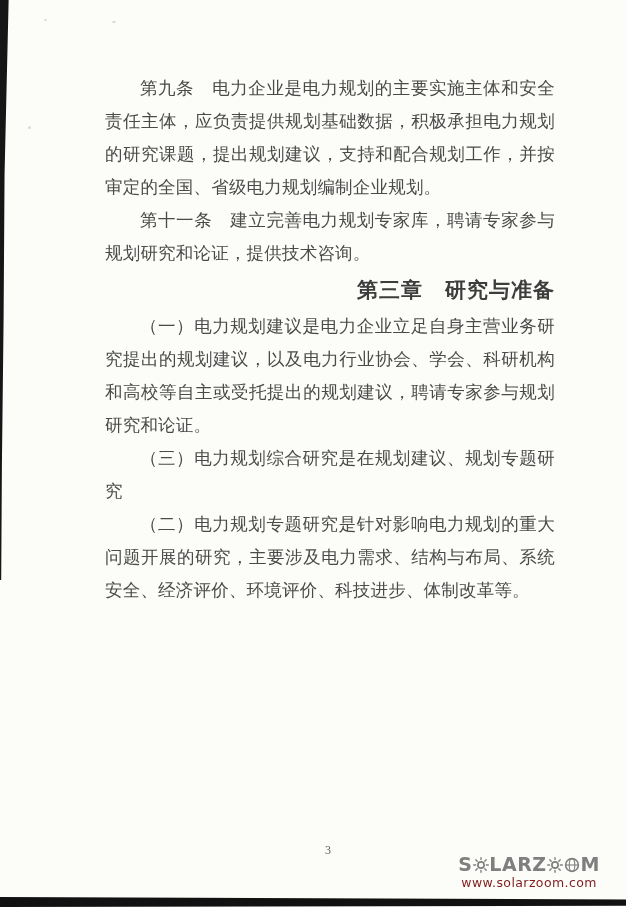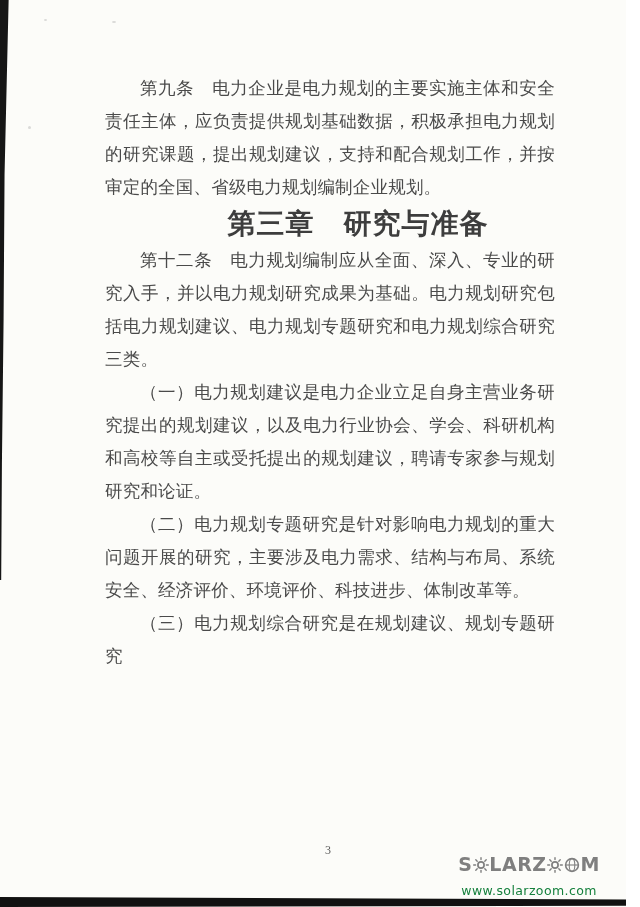--- a/index.html
+++ b/index.html
@@ -51,25 +51,25 @@
     color: #4a4a4a;
     text-align: justify;
     letter-spacing: 0.2px;
   }
   .content p {
     margin: 0;
     text-indent: 2em;
   }
   .chapter-heading {
     margin: 26px 0 13px 0;
-    font-size: 28px;
+    font-size: 21px;
     line-height: 40px;
     font-weight: bold;
     color: #3d3d3d;
-    text-align: center;
+    text-align: right;
     text-indent: 0;
     letter-spacing: 1px;
   }
   .page-number {
     position: absolute;
     left: 308px;
     top: 843px;
     width: 40px;
     text-align: center;
     font-size: 12px;
@@ -97,45 +97,45 @@
     display: inline-flex;
     align-items: center;
     justify-content: center;
     margin: 0 0.5px;
   }
   .watermark .logo-icon svg {
     display: block;
   }
   .watermark .url-row {
     font-size: 12.5px;
-    color: #15803d;
+    color: #7f1d1d;
     letter-spacing: 0.4px;
-    margin-top: 9px;
+    margin-top: 1px;
   }
 </style>
 </head>
 <body>
 
 <div class="scan-page">
 
   <div class="scan-edge-left"></div>
 
   <div class="speck" style="left:44px; top:19px; width:3px; height:2px;"></div>
   <div class="speck" style="left:112px; top:21px; width:4px; height:2px;"></div>
   <div class="speck" style="left:28px; top:126px; width:3px; height:3px;"></div>
 
   <div class="content">
     <p>第九条　电力企业是电力规划的主要实施主体和安全责任主体，应负责提供规划基础数据，积极承担电力规划的研究课题，提出规划建议，支持和配合规划工作，并按审定的全国、省级电力规划编制企业规划。</p>
+    <p>第十一条　建立完善电力规划专家库，聘请专家参与规划研究和论证，提供技术咨询。</p>
 
     <p class="chapter-heading">第三章　研究与准备</p>
 
-    <p>第十二条　电力规划编制应从全面、深入、专业的研究入手，并以电力规划研究成果为基础。电力规划研究包括电力规划建议、电力规划专题研究和电力规划综合研究三类。</p>
     <p>（一）电力规划建议是电力企业立足自身主营业务研究提出的规划建议，以及电力行业协会、学会、科研机构和高校等自主或受托提出的规划建议，聘请专家参与规划研究和论证。</p>
+    <p>（三）电力规划综合研究是在规划建议、规划专题研究</p>
     <p>（二）电力规划专题研究是针对影响电力规划的重大问题开展的研究，主要涉及电力需求、结构与布局、系统安全、经济评价、环境评价、科技进步、体制改革等。</p>
-    <p>（三）电力规划综合研究是在规划建议、规划专题研究</p>
   </div>
 
   <div class="page-number">3</div>
 
   <div class="watermark">
     <div class="logo-row">
       <span>S</span>
       <span class="logo-icon">
         <svg width="16" height="16" viewBox="0 0 16 16">
           <circle cx="8" cy="8" r="3.1" fill="none" stroke="#7f7f7f" stroke-width="1.7"></circle>

